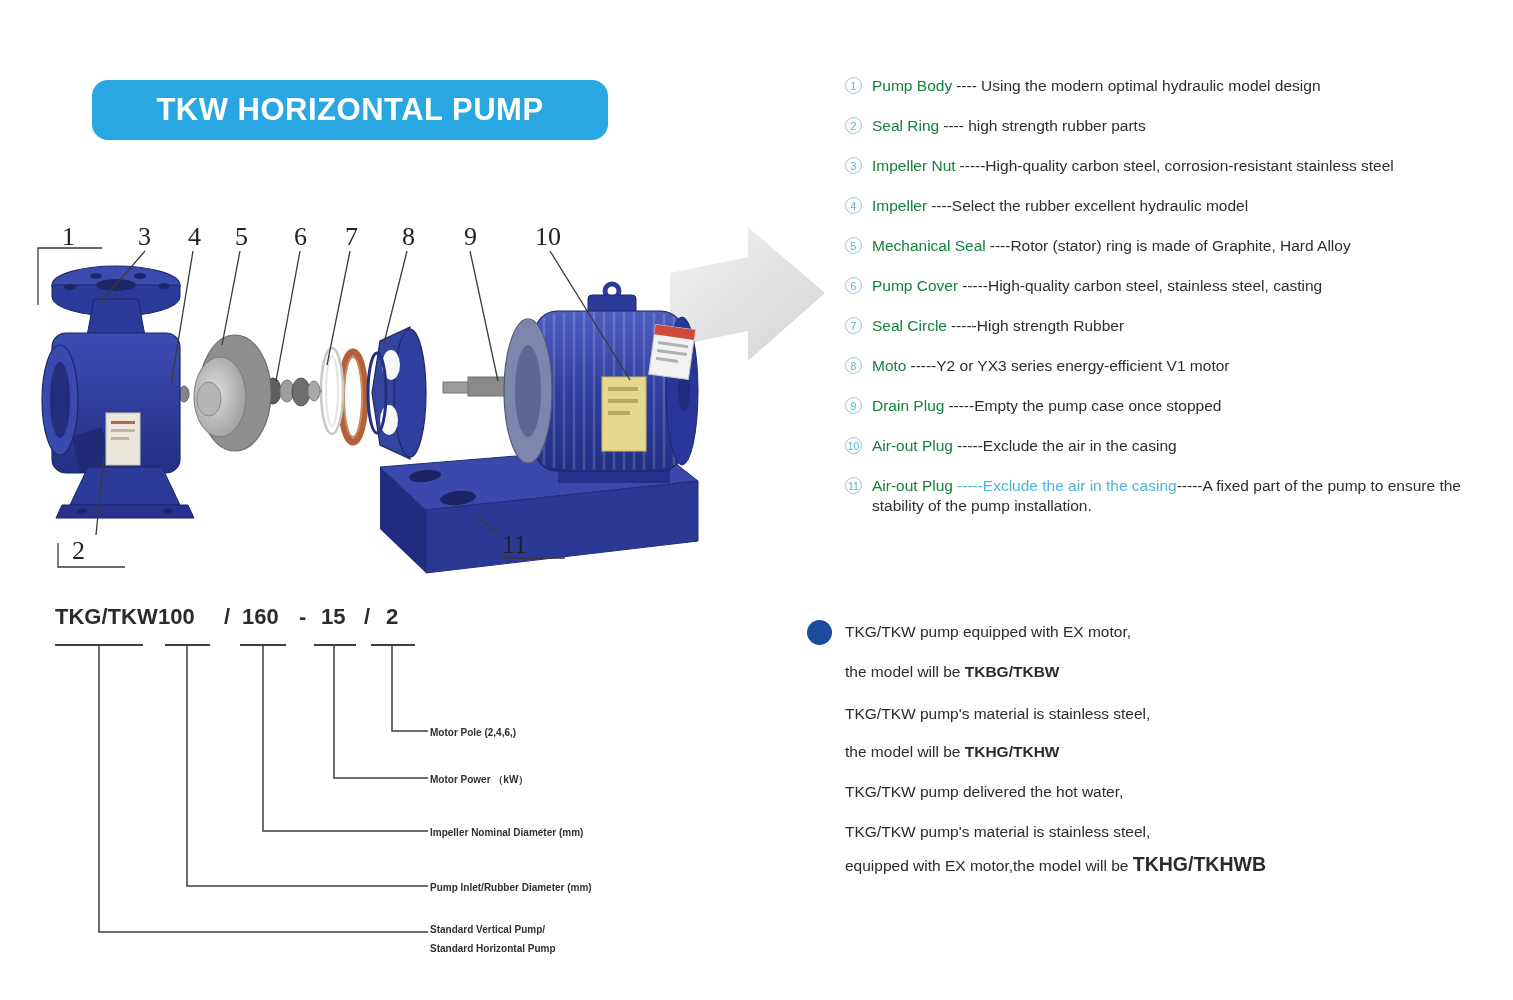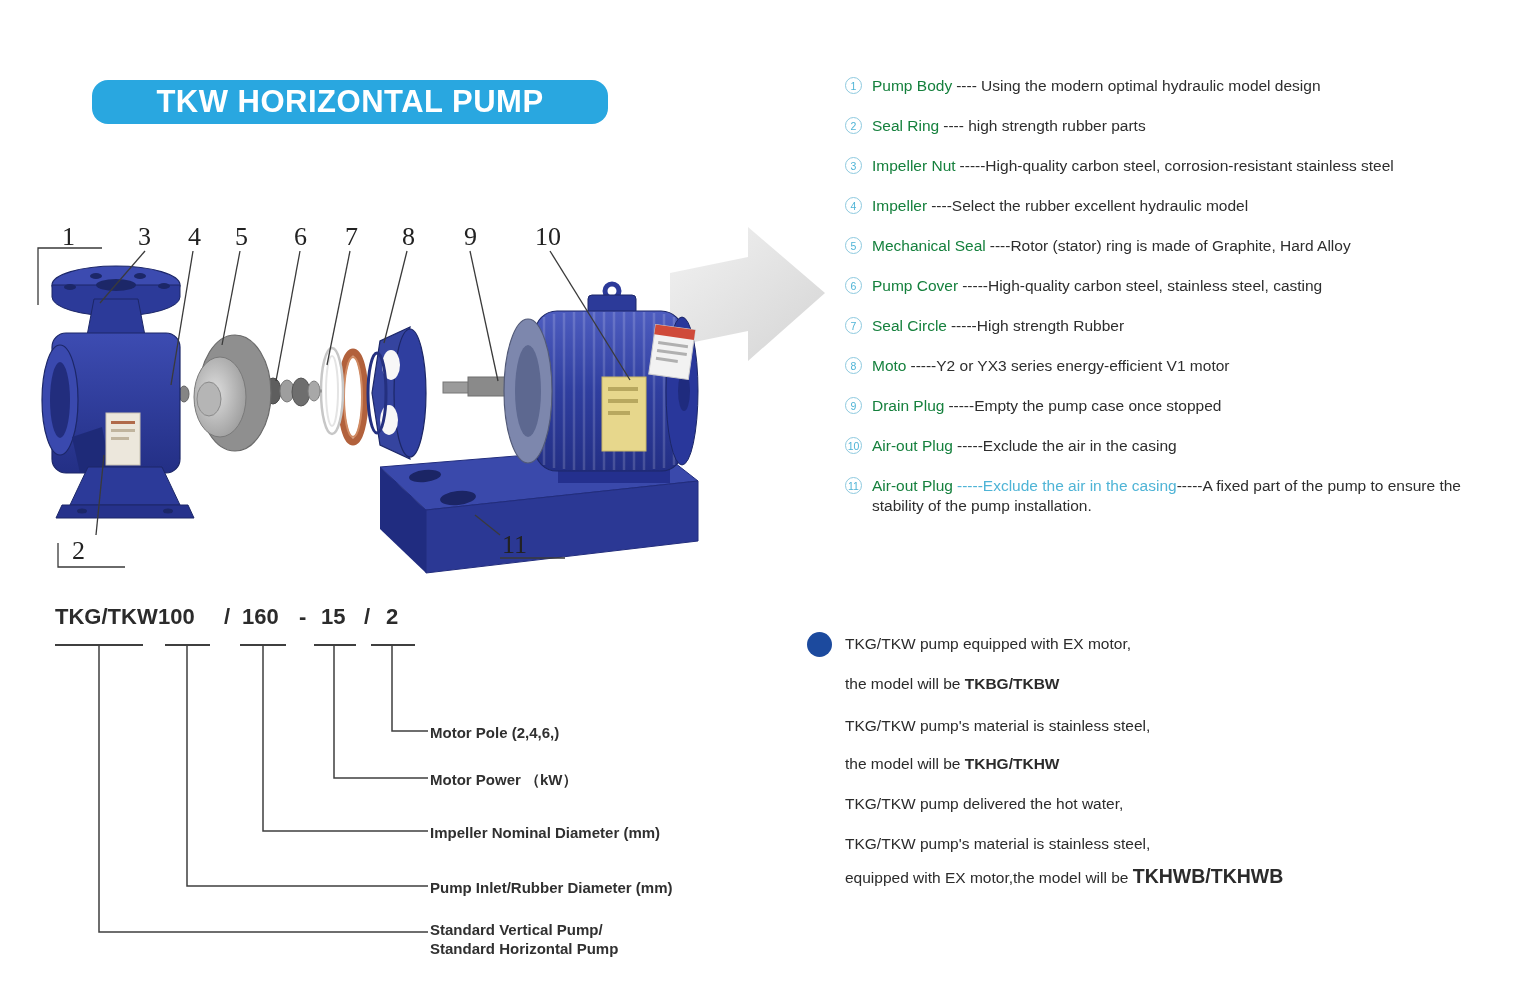--- a/index.html
+++ b/index.html
@@ -1,40 +1,40 @@
 <!DOCTYPE html>
 <html><head>
 <meta charset="utf-8">
 <style>
   html,body { margin:0; padding:0; background:#fff; }
   .stage { position:relative; width:1513px; height:1000px; background:#ffffff;
            font-family:"Liberation Sans", sans-serif; color:#2b2b2b; overflow:hidden; }
 
   
-  .banner { position:absolute; left:92px; top:80px; width:516px; height:44px;
+  .banner { position:absolute; left:92px; top:80px; width:516px; height:60px;
             background:#29a7e0; border-radius:16px; display:flex; align-items:center; justify-content:center; }
   .banner-text { color:#ffffff; font-weight:bold; font-size:31px; letter-spacing:.5px; }
 
   
   .plist { position:absolute; left:845px; top:76px; width:660px; list-style:none; margin:0; padding:0; }
   .plist-item { position:relative; padding-left:27px; margin-bottom:20px; font-size:15.5px;
                 line-height:20px; color:#2e2e2e; }
   .pnum { position:absolute; left:0; top:1px; width:17px; height:17px; box-sizing:border-box;
           border:1px solid #8ecadf; border-radius:50%; color:#4fb4d6; font-size:10.5px;
           display:flex; align-items:center; justify-content:center; }
   .pname { color:#15803d; }
   .pdesc { margin-left:4px; }
   .pdesc-blue { color:#4fb4d6; margin-left:4px; }
 
   
   .mcode-seg { position:absolute; top:604px; font-size:22px; font-weight:bold; color:#2b2b2b; }
-  .mlabel { position:absolute; left:430px; font-size:15px; font-weight:bold; color:#303030; line-height:19px; }
+  .mlabel { position:absolute; left:430px; font-size:10px; font-weight:bold; color:#303030; line-height:19px; }
 
   
-  .notes { position:absolute; left:845px; top:622px; width:645px; font-size:15.5px; color:#2b2b2b;margin-top:12px; }
+  .notes { position:absolute; left:845px; top:622px; width:645px; font-size:15.5px; color:#2b2b2b; }
   .note-bullet { position:absolute; left:-38px; top:-2px; width:25px; height:25px;
                  border-radius:50%; background:#1c4a9e; }
   .note-line { line-height:20px; }
   .model-bold { font-weight:bold; }
   .model-big { font-weight:bold; font-size:19.5px; }
 
   svg text.callout { font-family:"Liberation Serif", serif; font-size:26px; fill:#222222; }
 </style>
 </head>
 <body>
@@ -286,16 +286,16 @@
   </div>
 
   <div class="notes">
     <span class="note-bullet"></span>
     <div class="note-line" style="margin-bottom:20px"><span>TKG/TKW</span><span> pump equipped with EX motor,</span></div>
     <div class="note-line" style="margin-bottom:22px"><span>the model will be </span><span class="model-bold">TKBG/TKBW</span></div>
     <div class="note-line" style="margin-bottom:18px"><span>TKG/TKW</span><span> pump's material is stainless steel,</span></div>
     <div class="note-line" style="margin-bottom:20px"><span>the model will be </span><span class="model-bold">TKHG/TKHW</span></div>
     <div class="note-line" style="margin-bottom:20px"><span>TKG/TKW</span><span> pump delivered the hot water,</span></div>
     <div class="note-line" style="margin-bottom:12px"><span>TKG/TKW</span><span> pump's material is stainless steel,</span></div>
-    <div class="note-line"><span>equipped with EX motor,the model will be </span><span class="model-big">TKHWB/TKHWB</span></div>
+    <div class="note-line"><span>equipped with EX motor,the model will be </span><span class="model-big">TKHG/TKHWB</span></div>
   </div>
 
 </div>
 
 </body></html>

